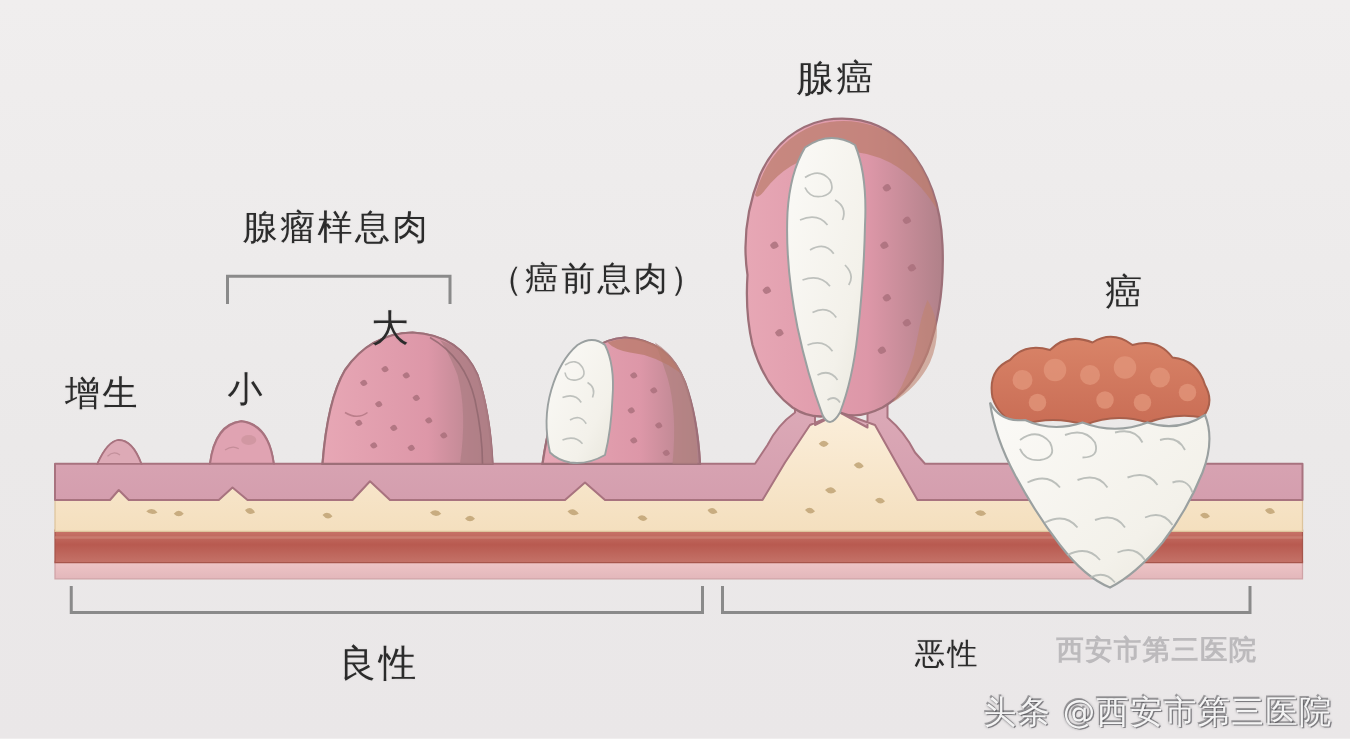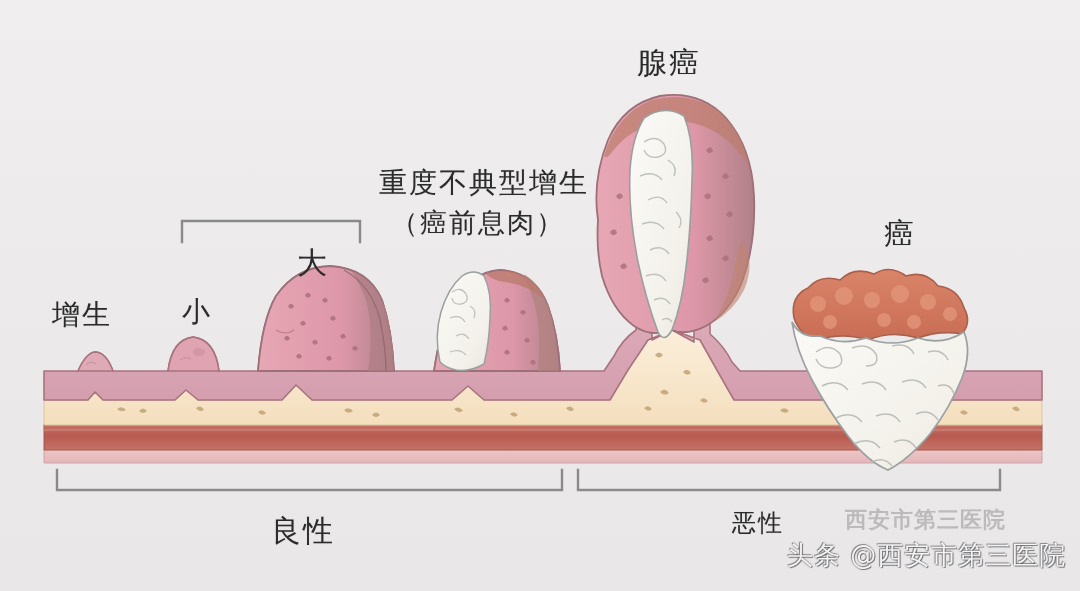--- a/index.html
+++ b/index.html
@@ -45,21 +45,21 @@
     left: 845px; top: 505px;
     font-size: 22px;
     color: rgba(90,90,95,0.32);
     white-space: nowrap;
     letter-spacing: 1px;
     font-family: "DejaVu Sans", "Liberation Sans", sans-serif;
     font-weight: bold;
   }
   #watermark-main {
     position: absolute;
-    left: 787px; top: 538px;
+    left: 787px; top: 552px;
     font-size: 26px;
     color: rgba(255,255,255,0.92);
     text-shadow:
       0 0 2px rgba(70,70,75,0.85),
       1px 1px 0 rgba(70,70,75,0.55),
       -1px -1px 0 rgba(70,70,75,0.45);
     white-space: nowrap;
     letter-spacing: 1px;
     font-family: "DejaVu Sans", "Liberation Sans", sans-serif;
   }
@@ -362,21 +362,21 @@
       <path d="M57,470 L57,490 L562,490 L562,470"></path>
     </g>
     <g stroke="#8a8a8a" stroke-width="2.4" fill="none" stroke-linecap="square">
       <path d="M578,470 L578,490 L1000,490 L1000,470"></path>
     </g>
   </svg>
 
   <div class="lbl" id="label-hyperplasia">增生</div>
   <div class="lbl" id="label-small">小</div>
   <div class="lbl" id="label-large">大</div>
-  <div class="lbl" id="label-dysplasia">重度不典型增生</div>
+  <div class="lbl" id="label-adenomatous">腺瘤样息肉</div>
   <div class="lbl" id="label-adenoca">腺癌</div>
   <div class="lbl" id="label-precancer">（癌前息肉）</div>
   <div class="lbl" id="label-cancer">癌</div>
   <div class="lbl" id="label-benign">良性</div>
   <div class="lbl" id="label-malignant">恶性</div>
 
   <div id="watermark-faint">西安市第三医院</div>
   <div id="watermark-main">头条 @西安市第三医院</div>
 
 </div>

